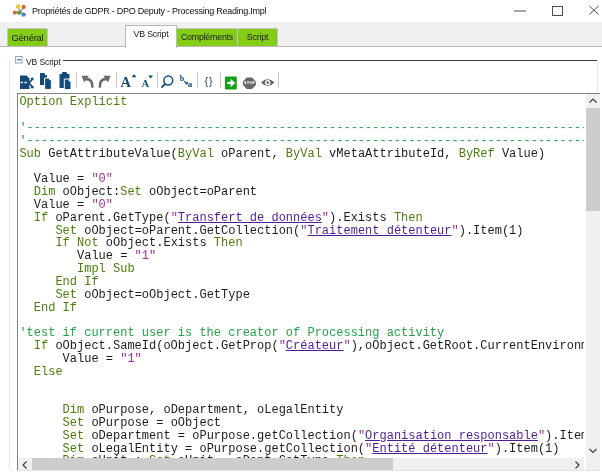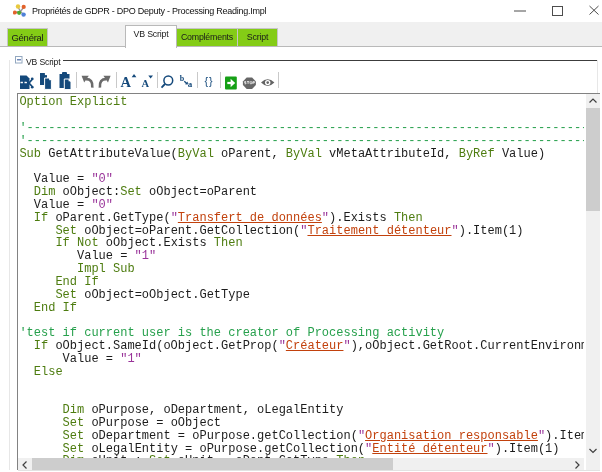--- a/index.html
+++ b/index.html
@@ -22,21 +22,21 @@
 
 #editor{left:17px;top:93px;width:583px;height:377px;background:#fff}
 #edtop{left:17px;top:93px;width:583px;height:1px;background:#828282;z-index:6}
 #edleft{left:17px;top:93px;width:1px;height:377px;background:#828282;z-index:6}
 #edbottom{left:18px;top:470px;width:582px;height:1px;background:#e2e2e2;z-index:6}
 #code{position:absolute;left:2.4px;top:3.3px;width:564.6px;height:361.7px;overflow:hidden;
   font-family:"Liberation Mono",monospace;font-size:12px;line-height:12.83px;white-space:pre;color:#1c1c1c;margin:0}
 .k{color:#4d7c0f}
 .c{color:#26a04c}
 .s{color:#993399}
-.m{color:#c2410c;text-decoration:underline}
+.m{color:#4c1d95;text-decoration:underline}
 
 #vsb{position:absolute;left:569px;top:1px;width:14px;height:376px;background:#f0f0f0}
 #vthumb{position:absolute;left:0;top:14px;width:14px;height:103px;background:#cdcdcd}
 #hsb{position:absolute;left:1px;top:365px;width:566px;height:12px;background:#f0f0f0}
 #hthumb{position:absolute;left:14px;top:0;width:361px;height:12px;background:#cdcdcd}
 </style></head>
 <body>
 <div class="abs" id="titlebar">
   <svg class="abs" style="left:13px;top:4px" width="13" height="13" viewBox="0 0 13 13">
     <g stroke="#9a9a9a" stroke-width="1.4" fill="none">

